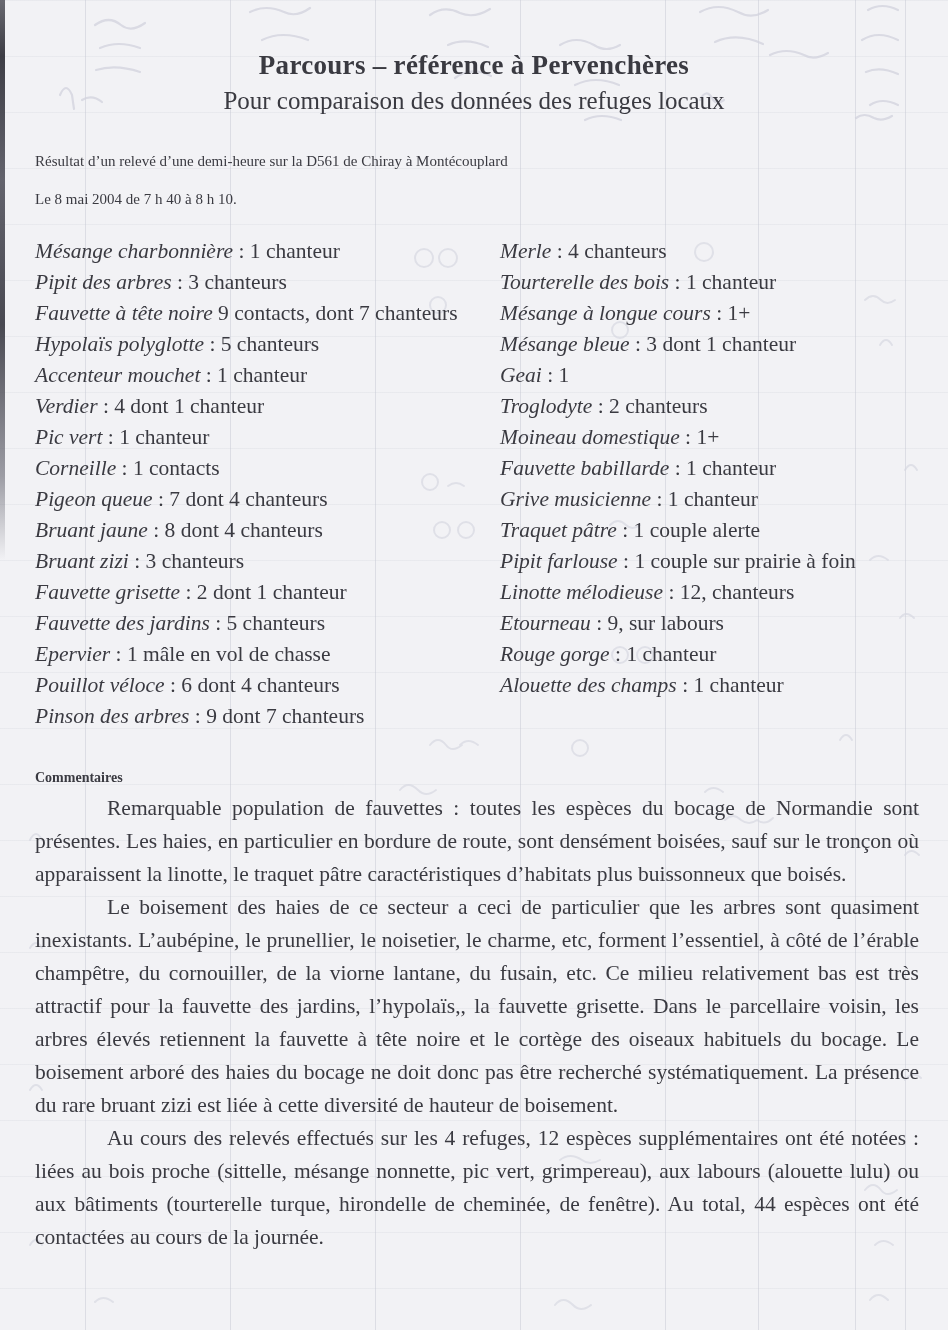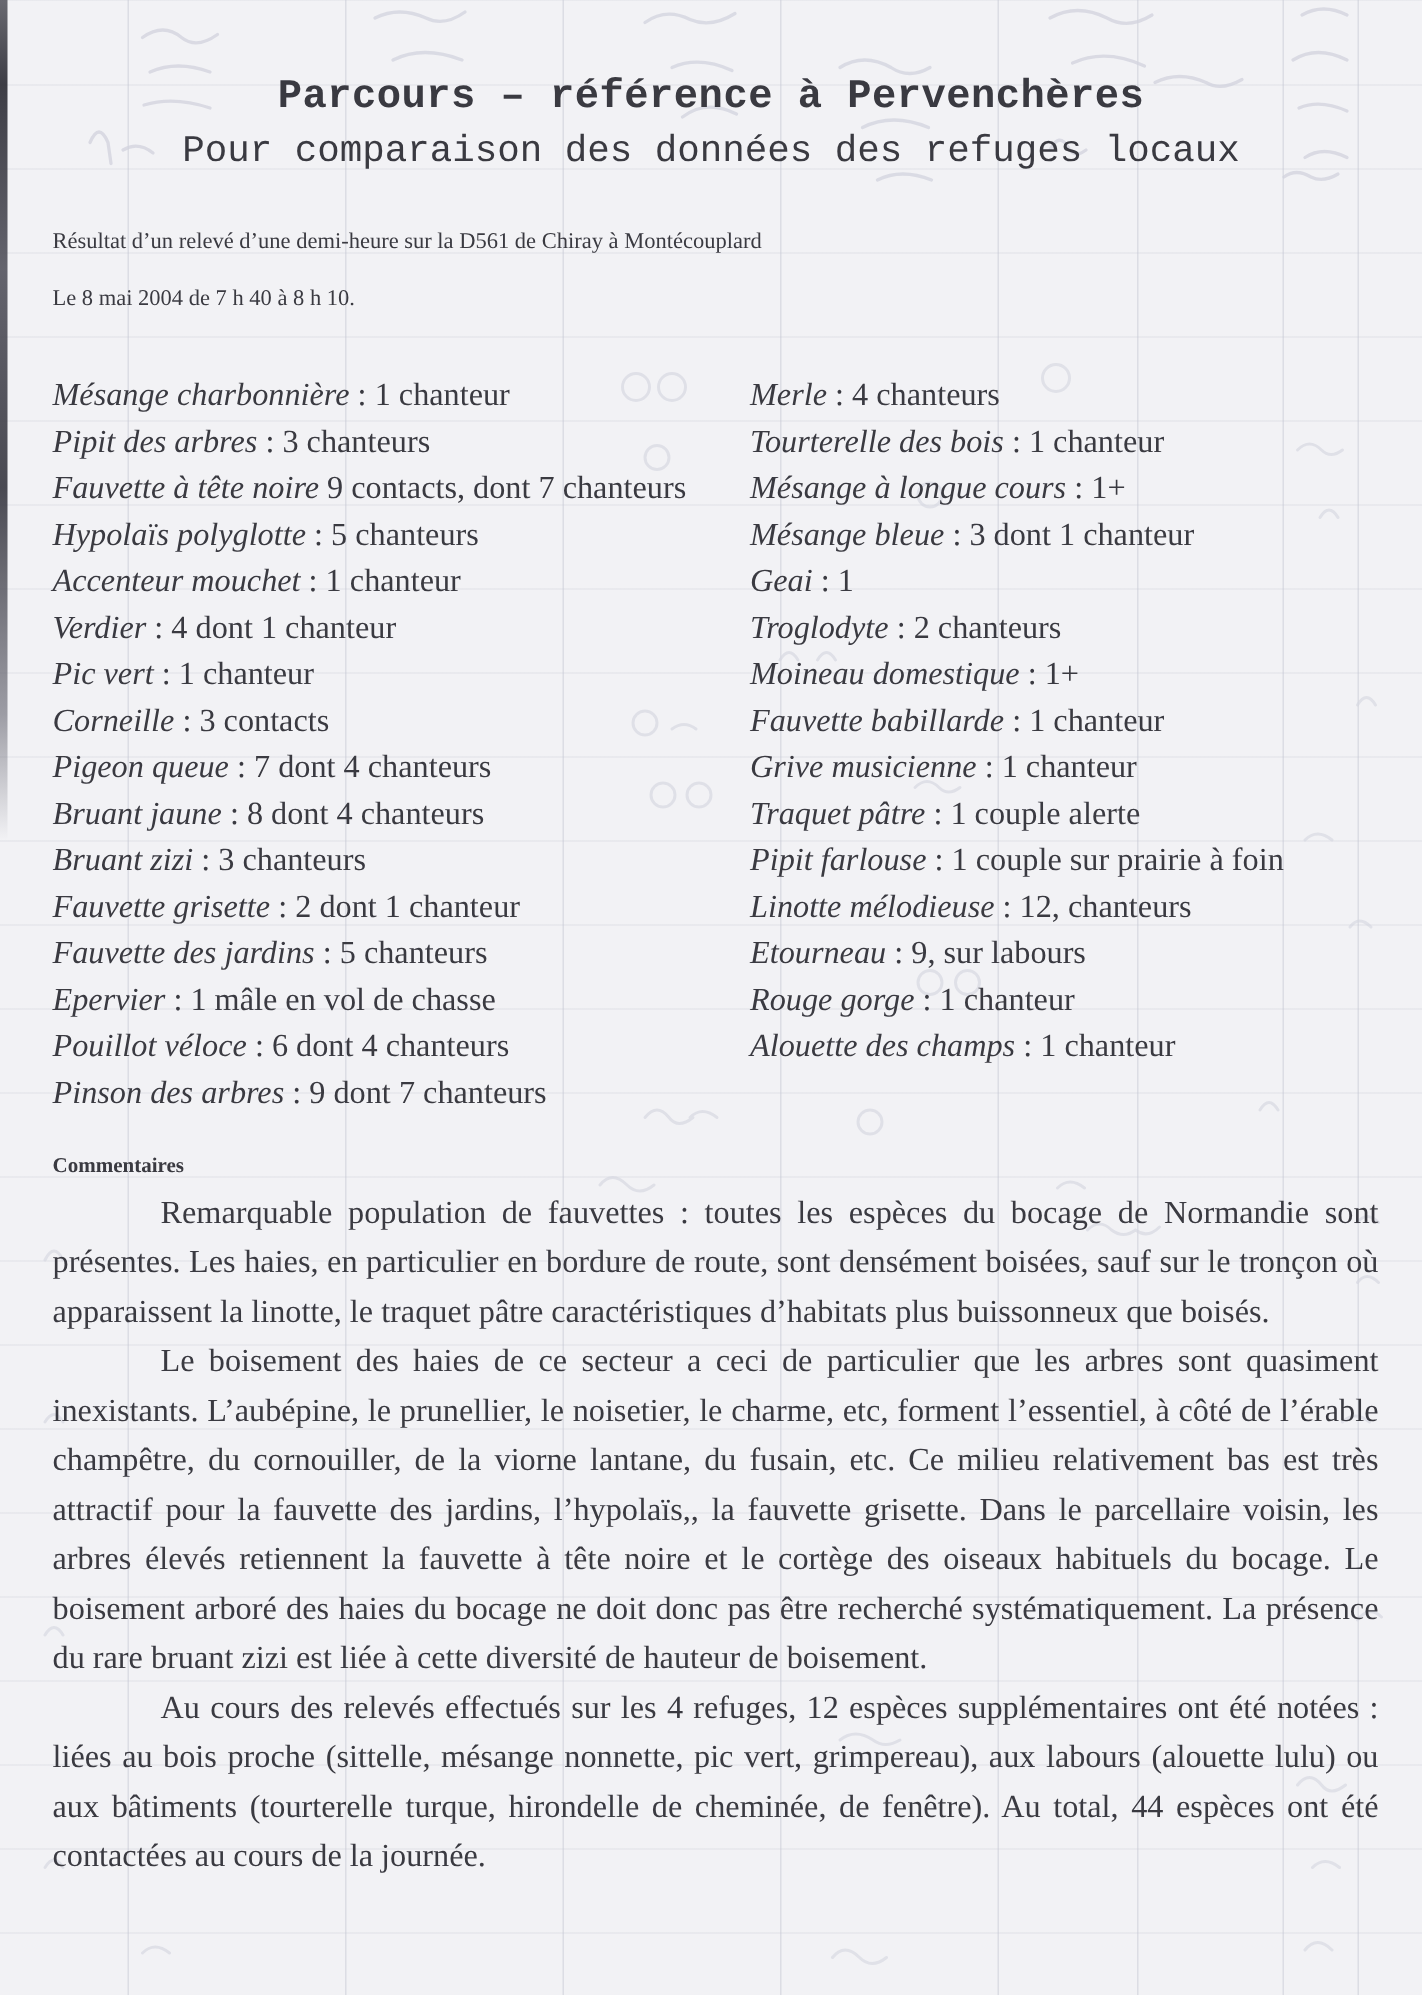--- a/index.html
+++ b/index.html
@@ -22,25 +22,25 @@
   .vline{position:absolute;top:0;bottom:0;width:1px;background:rgba(198,200,212,.5);pointer-events:none;}
   .edge-strip{
     position:absolute;left:0;top:0;width:5px;height:560px;pointer-events:none;
     background:linear-gradient(180deg,
       rgba(90,90,98,.9) 0%, rgba(52,52,60,.95) 10%,
       rgba(84,84,94,.9) 32%, rgba(55,55,64,.9) 58%,
       rgba(120,120,130,.7) 85%, rgba(160,160,170,0) 100%);
   }
   .ghost{position:absolute;inset:0;pointer-events:none;}
   
-  .title-block{position:absolute;top:50px;left:0;width:948px;text-align:center;font-family:Liberation Mono, monospace;}
+  .title-block{position:absolute;top:50px;left:0;width:948px;text-align:center;}
   .doc-title{font-size:27px;font-weight:bold;letter-spacing:.3px;margin:0;}
   .doc-subtitle{font-size:25px;margin:6px 0 0 0;font-weight:normal;}
   .intro{position:absolute;top:142px;left:35px;width:860px;font-size:15px;line-height:38px;}
-  .species{position:absolute;top:248px;left:35px;width:885px;display:flex;}
+  .species{position:absolute;top:236px;left:35px;width:885px;display:flex;}
   .species .col{font-size:21.5px;line-height:31px;}
   .species .col.left{width:465px;flex:0 0 465px;}
   .species .col.right{flex:1;}
   .species-line i{font-style:italic;}
   .comments{position:absolute;top:770px;left:35px;width:884px;}
   .comments h2{font-size:14px;font-weight:bold;margin:0 0 6px 0;}
   .comments p{
     font-size:21.5px;line-height:33px;margin:0;
     text-align:justify;text-indent:72px;
   }
@@ -128,21 +128,21 @@
         <div class="species-line" data-name="species-entry"><i data-name="species-name">Fauvette à tête noire</i><span data-name="species-count"> 9 contacts, dont 7 chanteurs</span></div>
 
         <div class="species-line" data-name="species-entry"><i data-name="species-name">Hypolaïs polyglotte</i><span data-name="species-count"> : 5 chanteurs</span></div>
 
         <div class="species-line" data-name="species-entry"><i data-name="species-name">Accenteur mouchet</i><span data-name="species-count"> : 1 chanteur</span></div>
 
         <div class="species-line" data-name="species-entry"><i data-name="species-name">Verdier</i><span data-name="species-count"> : 4 dont 1 chanteur</span></div>
 
         <div class="species-line" data-name="species-entry"><i data-name="species-name">Pic vert</i><span data-name="species-count"> : 1 chanteur</span></div>
 
-        <div class="species-line" data-name="species-entry"><i data-name="species-name">Corneille</i><span data-name="species-count"> : 3 contacts</span></div>
+        <div class="species-line" data-name="species-entry"><i data-name="species-name">Corneille</i><span data-name="species-count"> : 1 contacts</span></div>
 
         <div class="species-line" data-name="species-entry"><i data-name="species-name">Pigeon queue</i><span data-name="species-count"> : 7 dont 4 chanteurs</span></div>
 
         <div class="species-line" data-name="species-entry"><i data-name="species-name">Bruant jaune</i><span data-name="species-count"> : 8 dont 4 chanteurs</span></div>
 
         <div class="species-line" data-name="species-entry"><i data-name="species-name">Bruant zizi</i><span data-name="species-count"> : 3 chanteurs</span></div>
 
         <div class="species-line" data-name="species-entry"><i data-name="species-name">Fauvette grisette</i><span data-name="species-count"> : 2 dont 1 chanteur</span></div>
 
         <div class="species-line" data-name="species-entry"><i data-name="species-name">Fauvette des jardins</i><span data-name="species-count"> : 5 chanteurs</span></div>

